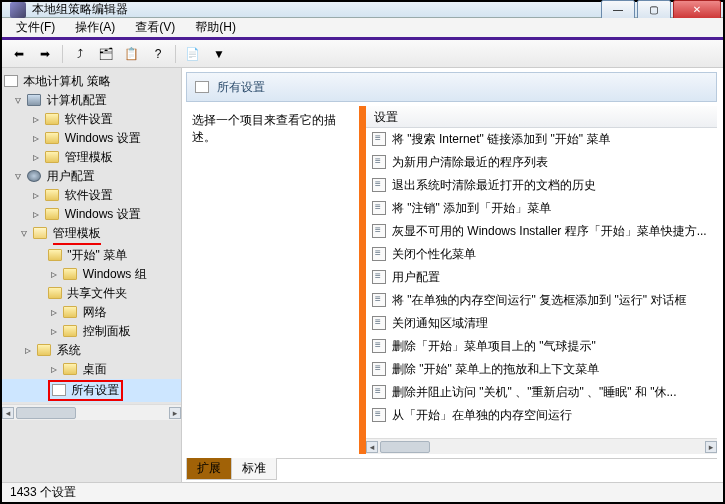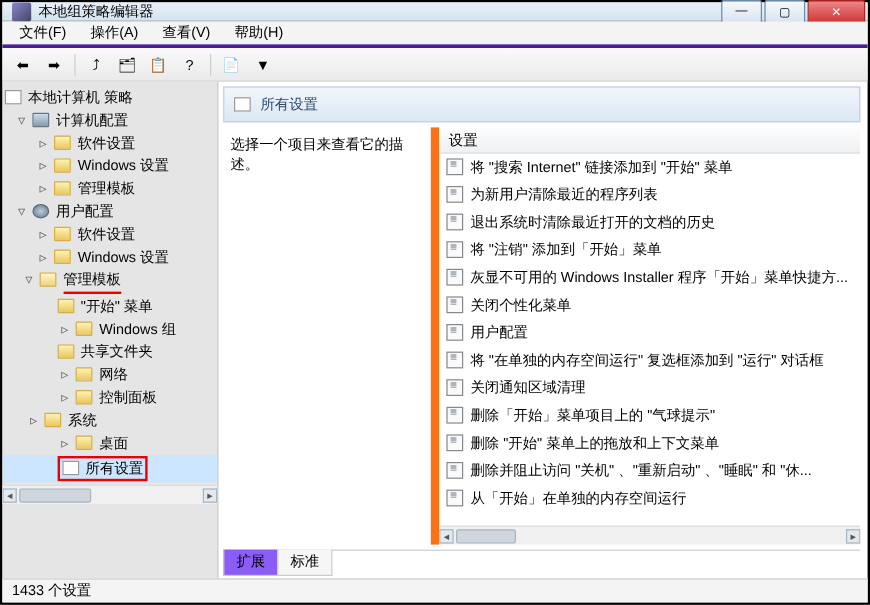--- a/index.html
+++ b/index.html
@@ -181,21 +181,21 @@
 }
 .tab {
   padding: 2px 10px;
   border:1px solid #ccc;
   border-top:none;
   background:#f6f6f6;
   margin-right:-1px;
   cursor:pointer;
   font-size:12px;
 }
-.tab.active { background:#8b5cf6; }
+.tab.active { background:#a16207; }
 .statusbar {
   height: 20px;
   border-top:1px solid #ccc;
   display:flex;
   align-items:center;
   padding: 0 8px;
   background:#f4f4f4;
 }
 .hscroll-mock {
   height: 16px;

